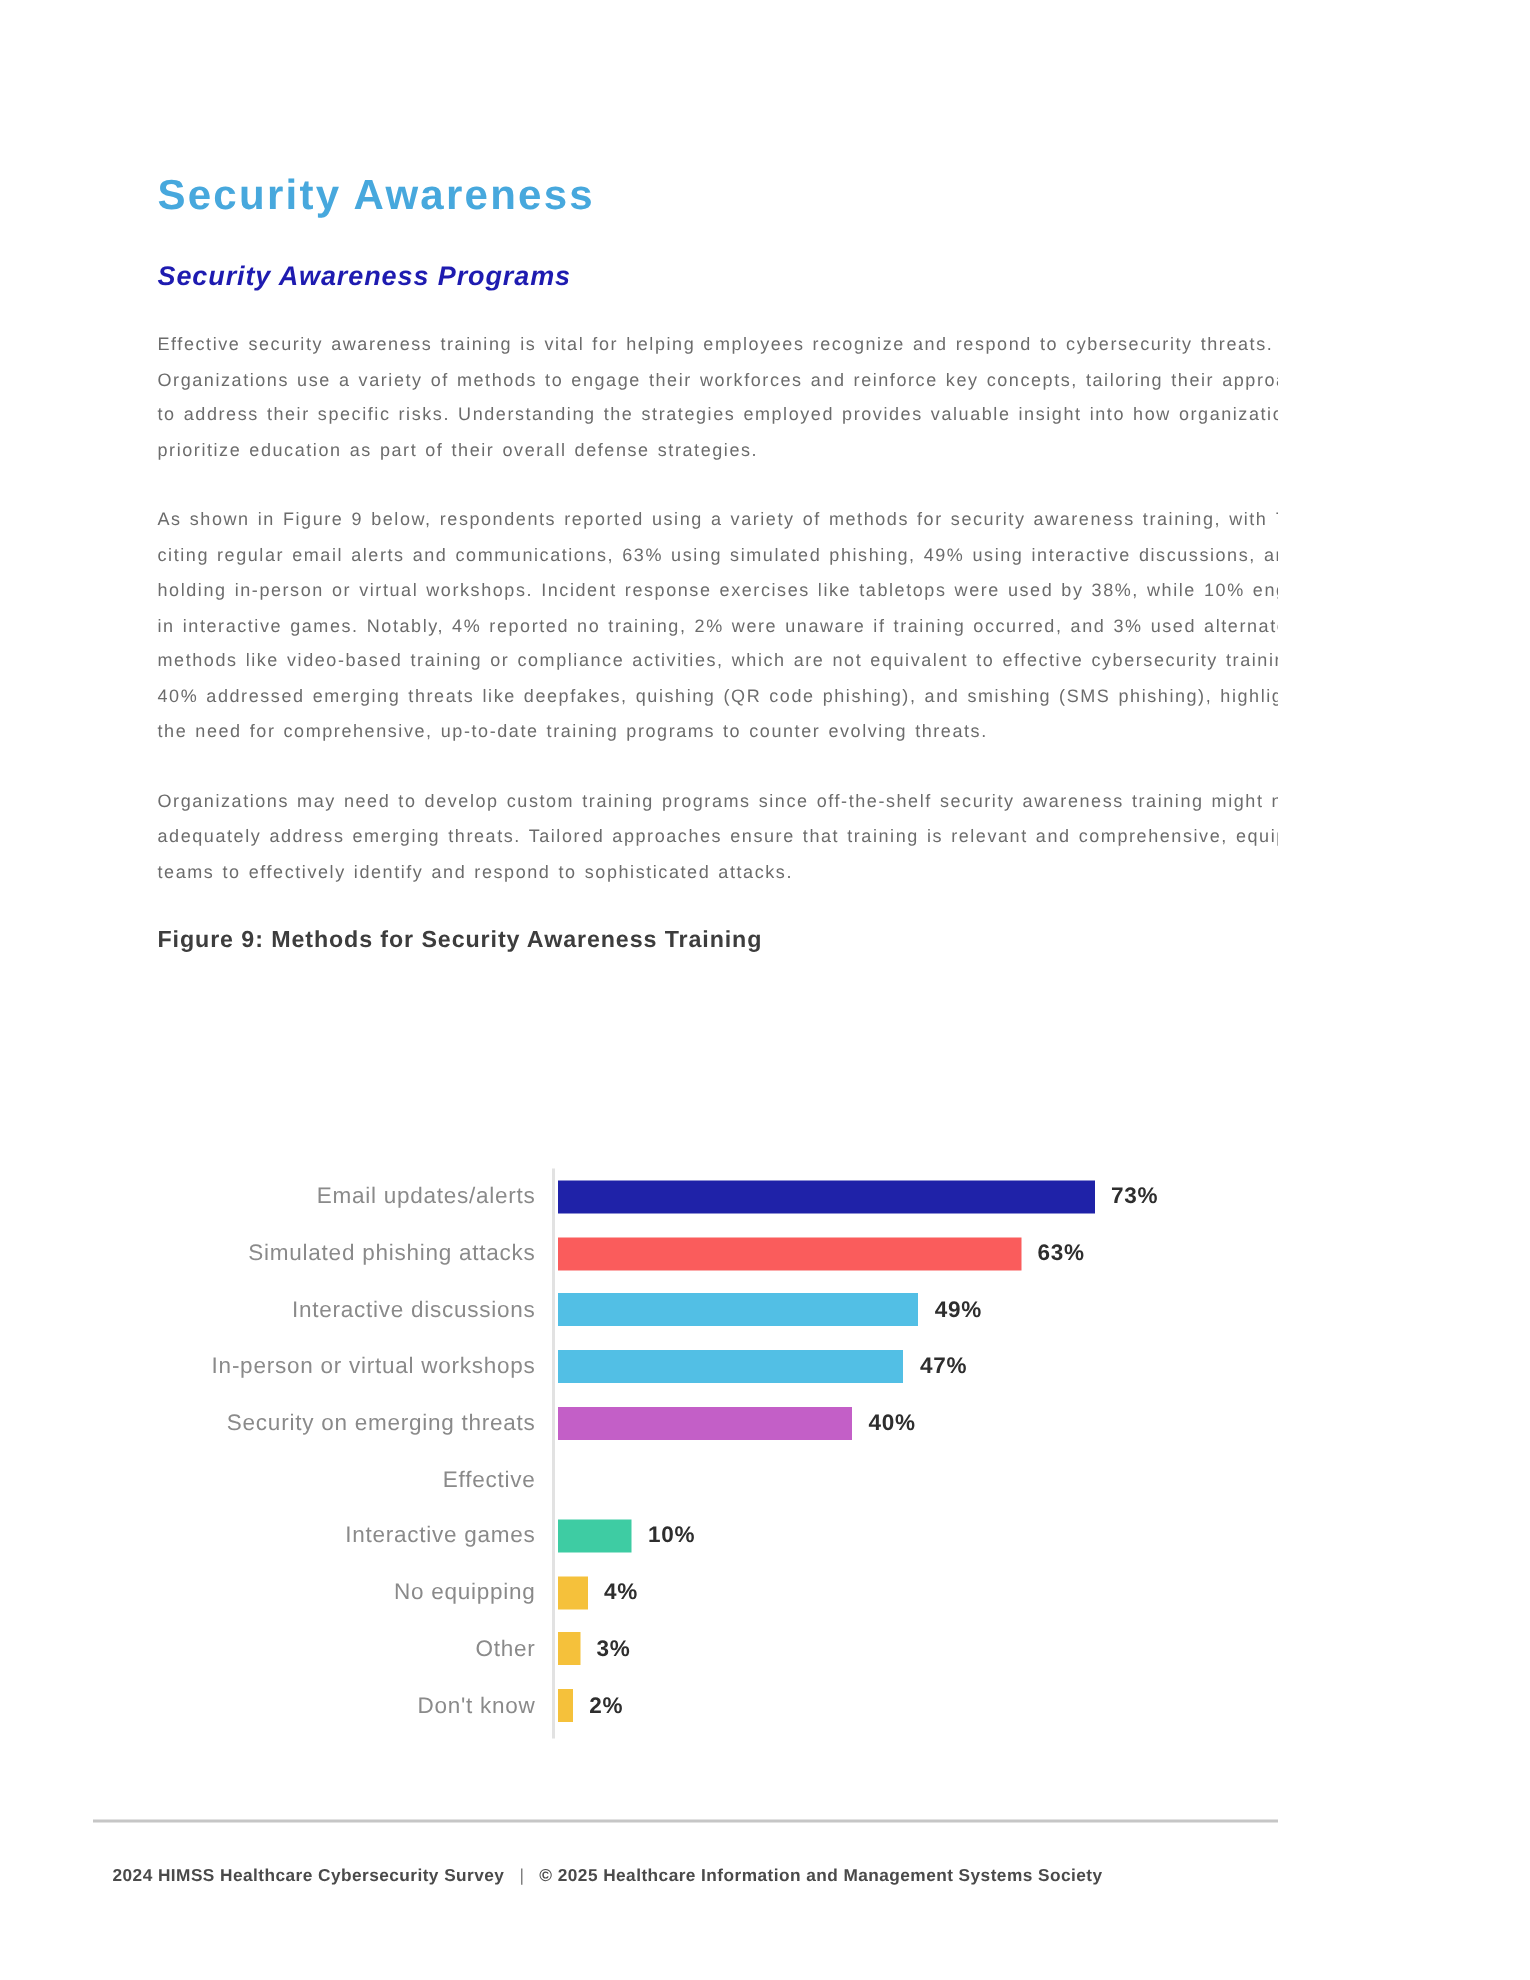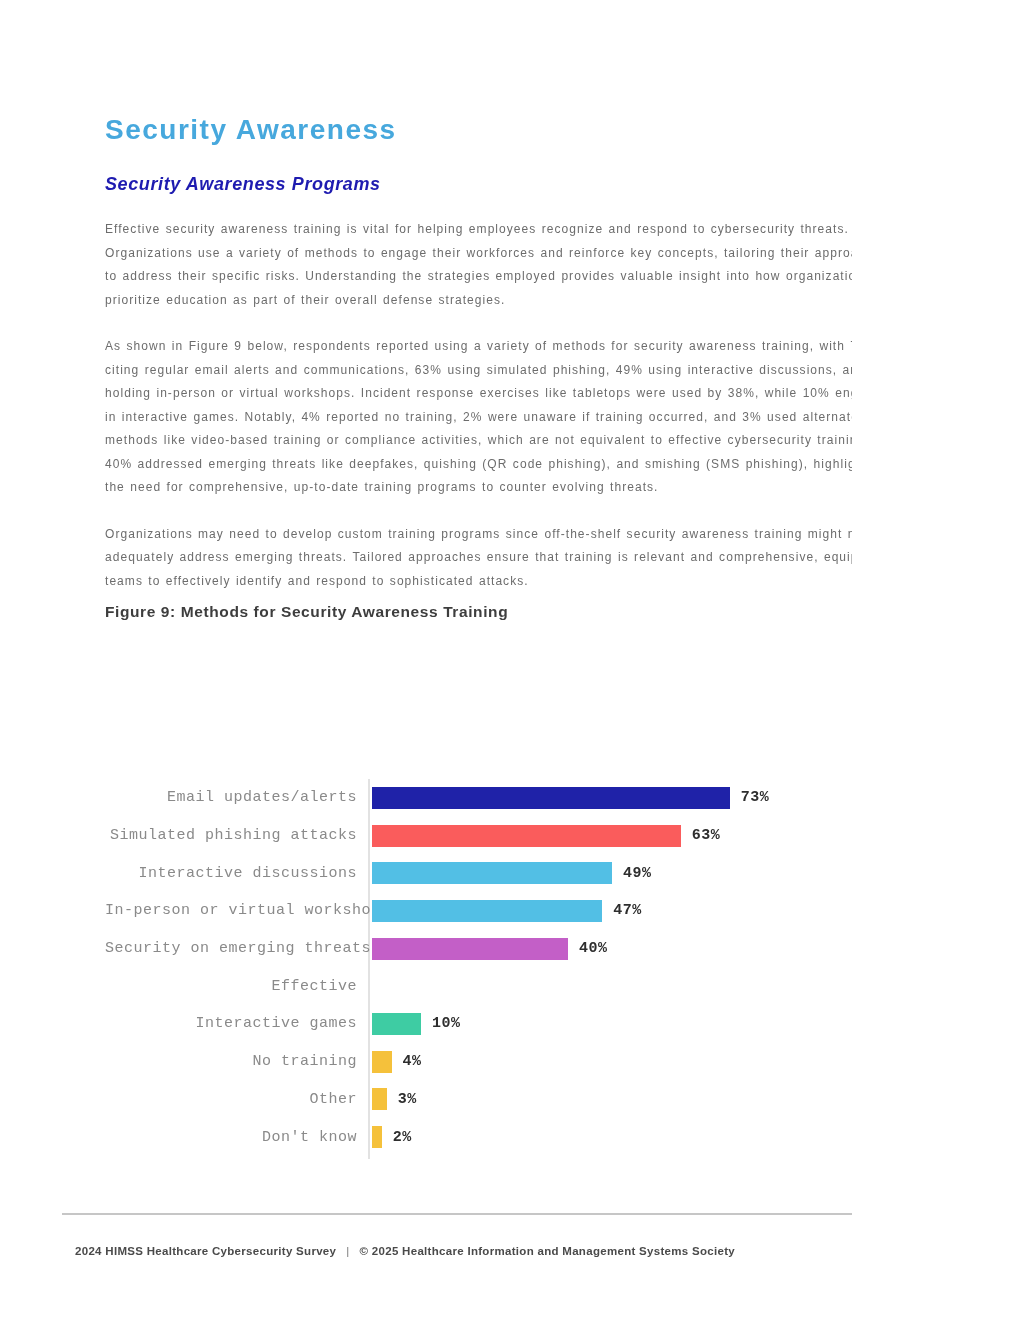--- a/index.html
+++ b/index.html
@@ -20,26 +20,26 @@
     margin:28px 0 16px 0;
     font-size:18px;font-weight:bold;font-style:italic;letter-spacing:.6px;
     color:#1E1BB0;
   }
   .body-par{
     margin:23px 12px 0 0;
     font-size:12px;line-height:23.5px;letter-spacing:1.05px;word-spacing:1px;
     color:#6C6C6C;
   }
   .figure-caption{
-    margin:10px 0 0 0;
+    margin:25px 0 0 0;
     font-size:15.5px;font-weight:bold;letter-spacing:.6px;
     color:#3D3D3D;
   }
   
-  .chart{position:absolute;left:105px;top:779px;width:860px;height:380px;font-family:Liberation Mono, monospace;}
+  .chart{position:absolute;left:105px;top:779px;width:860px;height:380px;}
   .chart-axis{position:absolute;left:263px;top:0;width:2px;height:380px;background:#E2E2E2;}
   .chart-rows{position:absolute;left:0;top:0;width:100%;}
   .chart-row{display:flex;align-items:center;height:37.7px;}
   .chart-label{
     width:252px;flex:0 0 252px;text-align:right;
     font-size:15px;color:#8A8A8A;letter-spacing:.5px;
     white-space:nowrap;
   }
   .chart-track{display:flex;align-items:center;margin-left:15px;height:100%;text-align:right;}
   .chart-bar{height:22px;flex:0 0 auto;}
@@ -117,21 +117,21 @@
           <div class="chart-label">Effective</div>
         </div>
         <div class="chart-row">
           <div class="chart-label">Interactive games</div>
           <div class="chart-track">
             <div class="chart-bar" style="width: 49px; background: rgb(62, 204, 163);"></div>
             <span class="chart-value">10%</span>
           </div>
         </div>
         <div class="chart-row">
-          <div class="chart-label">No training</div>
+          <div class="chart-label">No equipping</div>
           <div class="chart-track">
             <div class="chart-bar" style="width: 19.6px; background: rgb(245, 193, 59);"></div>
             <span class="chart-value">4%</span>
           </div>
         </div>
         <div class="chart-row">
           <div class="chart-label">Other</div>
           <div class="chart-track">
             <div class="chart-bar" style="width: 14.7px; background: rgb(245, 193, 59);"></div>
             <span class="chart-value">3%</span>

